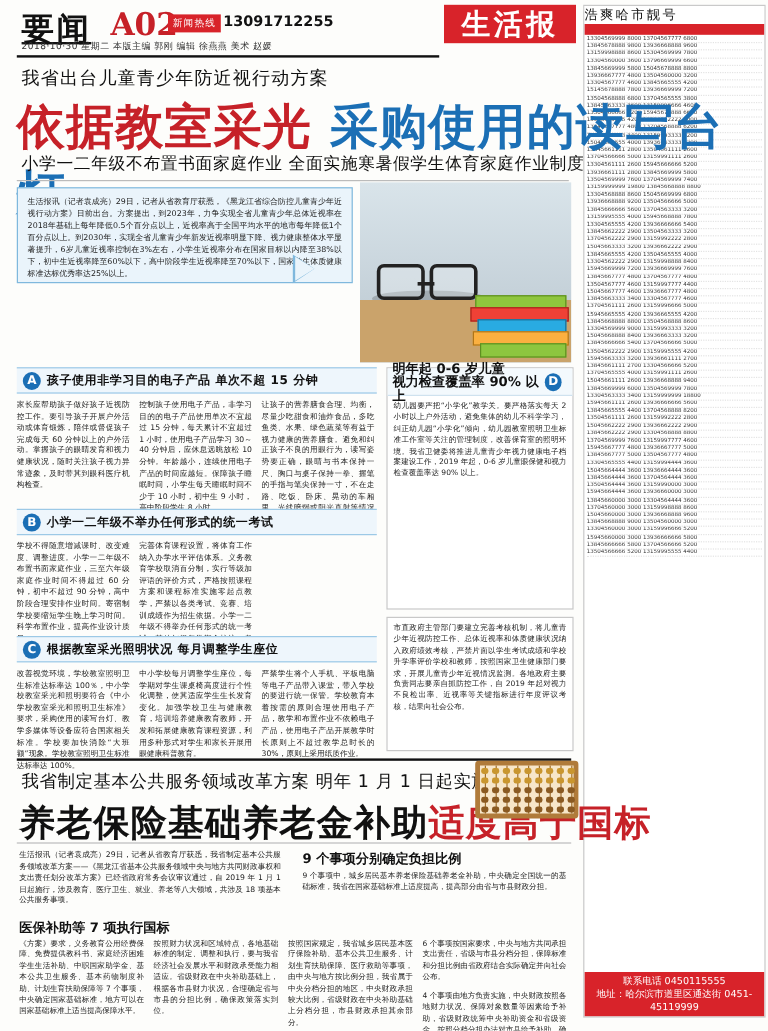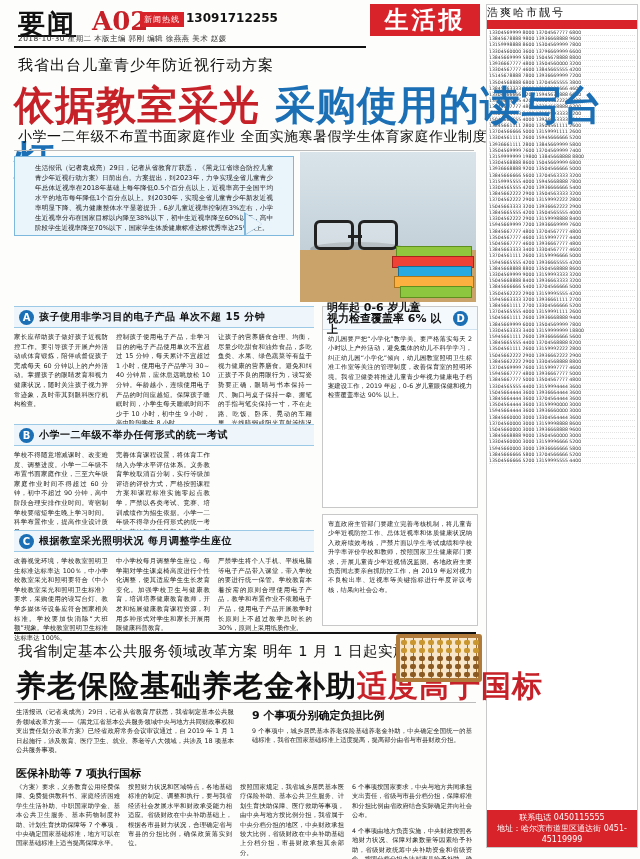--- a/index.html
+++ b/index.html
@@ -34,21 +34,21 @@
   
   .kicker{position:absolute;left:18px;top:56px;font-size:15px;color:#111;letter-spacing:1px;}
   .headline{position:absolute;left:14px;top:78px;font-size:40px;font-weight:bold;letter-spacing:1px;
     font-family:"DejaVu Serif","Liberation Serif",serif;}
   .hl-red{color:#c62128;}
   .hl-blue{color:#1b6fb5;}
   .subhead{position:absolute;left:18px;top:128px;font-size:14px;color:#111;letter-spacing:.5px;}
   .subrule{position:absolute;left:14px;top:150px;width:460px;height:1px;background:#bbb;}
 
   .lead-box{position:absolute;left:14px;top:156px;width:280px;height:80px;border:1px solid #7fb8dd;background:#eaf4fb;
-    padding:6px 20px;box-sizing:border-box;font-size:6.6px;line-height:10px;color:#222;text-align:justify;}
+    padding:6px 8px;box-sizing:border-box;font-size:6.6px;line-height:10px;color:#222;text-align:justify;}
 
   .photo{position:absolute;left:300px;top:152px;width:176px;height:150px;overflow:hidden;border:0;
     background:linear-gradient(#d9e4ea,#b9c6cf);}
   .photo .desk{position:absolute;left:0;bottom:0;width:176px;height:52px;background:#caa36b;}
   .photo .book1{position:absolute;left:96px;bottom:44px;width:74px;height:10px;background:#8fc63d;border:1px solid #5e8f1f;}
   .photo .book2{position:absolute;left:92px;bottom:34px;width:80px;height:10px;background:#ef4136;border:1px solid #a8231c;}
   .photo .book3{position:absolute;left:98px;bottom:24px;width:72px;height:10px;background:#29abe2;border:1px solid #1a6f96;}
   .photo .book4{position:absolute;left:94px;bottom:14px;width:78px;height:10px;background:#fbb040;border:1px solid #b07518;}
   .photo .book5{position:absolute;left:100px;bottom:4px;width:70px;height:10px;background:#8dc63f;border:1px solid #5e8f1f;}
   .photo .lens{position:absolute;width:34px;height:24px;border:3px solid #222;border-radius:6px;background:rgba(255,255,255,.25);}
@@ -243,21 +243,21 @@
     <div class="cols">
       <div class="col" style="width:94px;">改善视觉环境，学校教室照明卫生标准达标率达 100％，中小学校教室采光和照明要符合《中小学校教室采光和照明卫生标准》要求，采购使用的读写台灯、教学多媒体等设备应符合国家相关标准。学校要加快消除“大班额”现象。学校教室照明卫生标准达标率达 100%。</div>
       <div class="col" style="width:94px;">中小学校每月调整学生座位，每学期对学生课桌椅高度进行个性化调整，使其适应学生生长发育变化。加强学校卫生与健康教育，培训培养健康教育教师，开发和拓展健康教育课程资源，利用多种形式对学生和家长开展用眼健康科普教育。</div>
       <div class="col" style="width:94px;">严禁学生将个人手机、平板电脑等电子产品带入课堂，带入学校的要进行统一保管。学校教育本着按需的原则合理使用电子产品，教学和布置作业不依赖电子产品，使用电子产品开展教学时长原则上不超过教学总时长的 30%，原则上采用纸质作业。</div>
     </div>
   </div>
 
   <div class="featbox" style="left:322px;top:306px;width:154px;height:200px;">
     <div class="feat-head">
       <div class="feat-title" style="white-space:pre-line;">明年起 0-6 岁儿童
-视力检查覆盖率 6% 以上</div>
+视力检查覆盖率 90% 以上</div>
       <div class="circle">D</div>
     </div>
     <div class="feat-body">幼儿园要严把“小学化”教学关。要严格落实每天 2 小时以上户外活动，避免集体的幼儿不科学学习，纠正幼儿园“小学化”倾向，幼儿园教室照明卫生标准工作室等关注的管理制度，改善保育室的照明环境。我省卫健委将推进儿童青少年视力健康电子档案建设工作，2019 年起，0-6 岁儿童眼保健和视力检查覆盖率达 90% 以上。</div>
   </div>
 
   <div class="featbox" style="left:322px;top:514px;width:154px;height:110px;">
     <div class="feat-body">市直政府主管部门要建立完善考核机制，将儿童青少年近视防控工作、总体近视率和体质健康状况纳入政府绩效考核，严禁片面以学生考试成绩和学校升学率评价学校和教师，按照国家卫生健康部门要求，开展儿童青少年近视情况监测。各地政府主要负责同志要亲自抓防控工作，自 2019 年起对视力不良检出率、近视率等关键指标进行年度评议考核，结果向社会公布。</div>
   </div>
 
   <div class="div2"></div>

